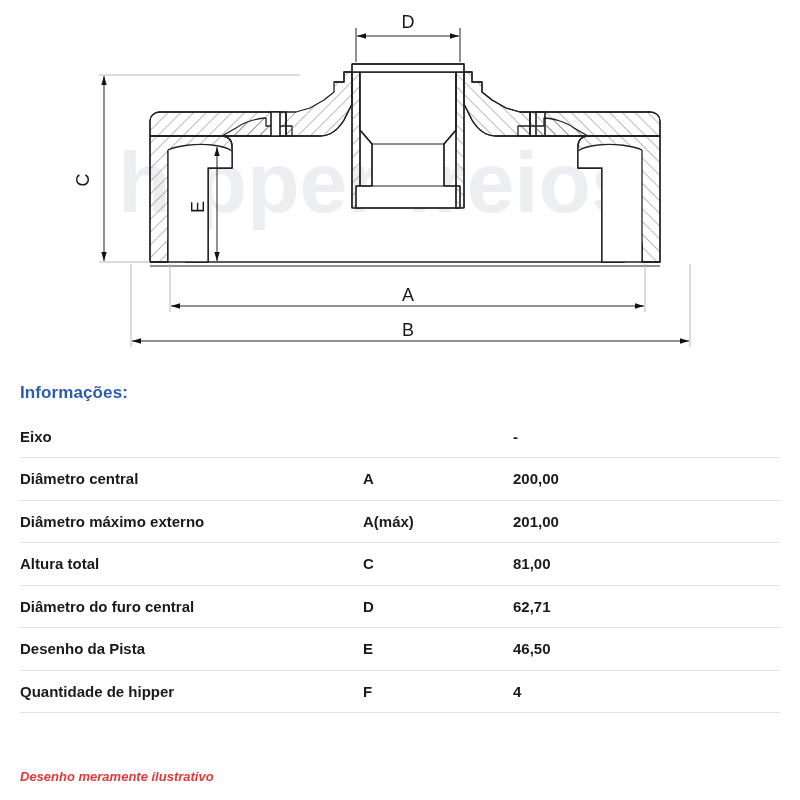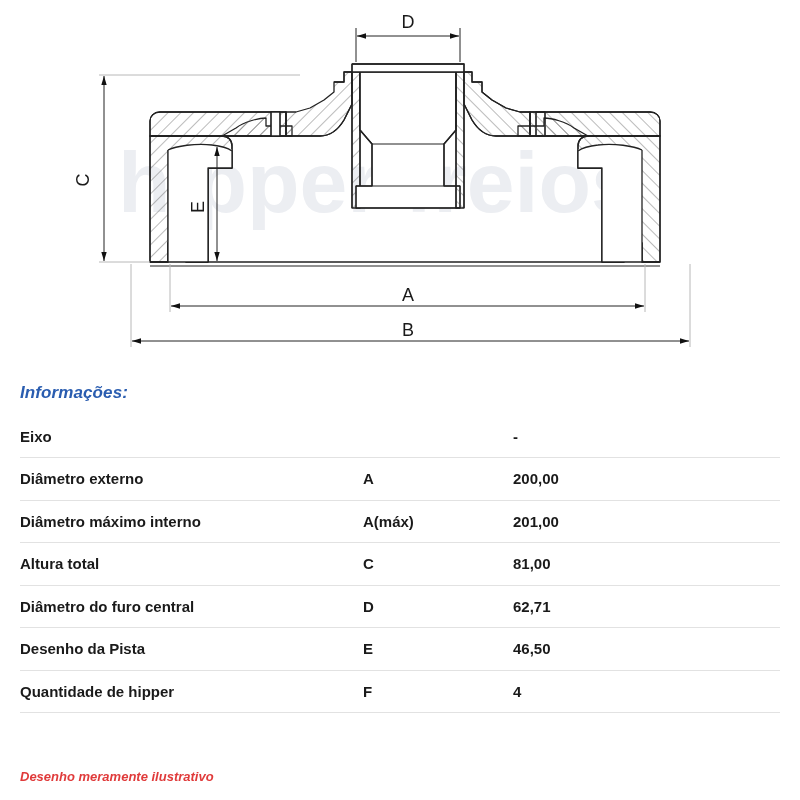--- a/index.html
+++ b/index.html
@@ -43,21 +43,20 @@
 
   #info-heading {
     position: absolute;
     left: 20px;
     top: 18px;
     font-size: 17px;
     font-weight: bold;
     color: #2a5db0;
     letter-spacing: 0.1px;
     white-space: nowrap;
-    font-style: italic;
   }
 
   #spec-table {
     position: absolute;
     left: 20px;
     top: 50px;
     width: 760px;
     border-collapse: collapse;
     table-layout: fixed;
   }
@@ -261,26 +260,26 @@
   <div id="info-heading">Informações:</div>
 
   <table id="spec-table">
     <tbody>
       <tr>
         <td class="col-label">Eixo</td>
         <td class="col-code"></td>
         <td class="col-value">-</td>
       </tr>
       <tr>
-        <td class="col-label">Diâmetro externo</td>
+        <td class="col-label">Diâmetro central</td>
         <td class="col-code">A</td>
         <td class="col-value">200,00</td>
       </tr>
       <tr>
-        <td class="col-label">Diâmetro máximo interno</td>
+        <td class="col-label">Diâmetro máximo externo</td>
         <td class="col-code">A(máx)</td>
         <td class="col-value">201,00</td>
       </tr>
       <tr>
         <td class="col-label">Altura total</td>
         <td class="col-code">C</td>
         <td class="col-value">81,00</td>
       </tr>
       <tr>
         <td class="col-label">Diâmetro do furo central</td>

